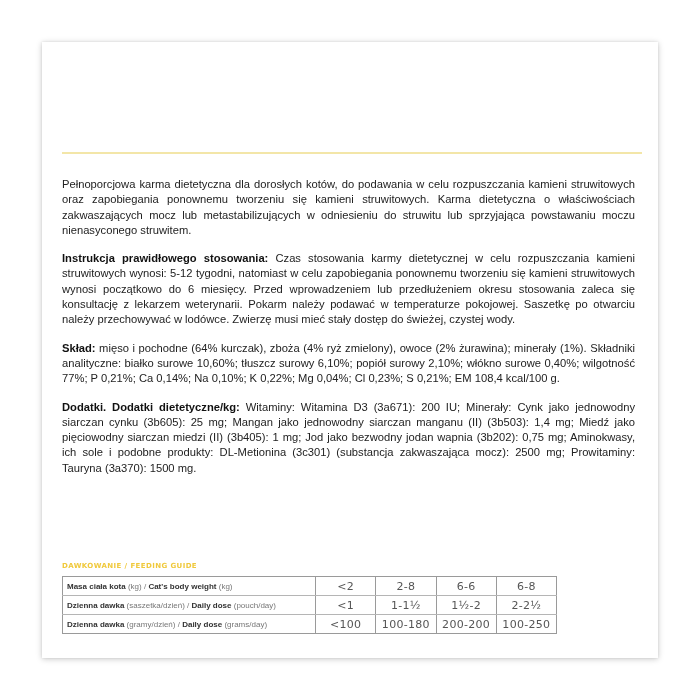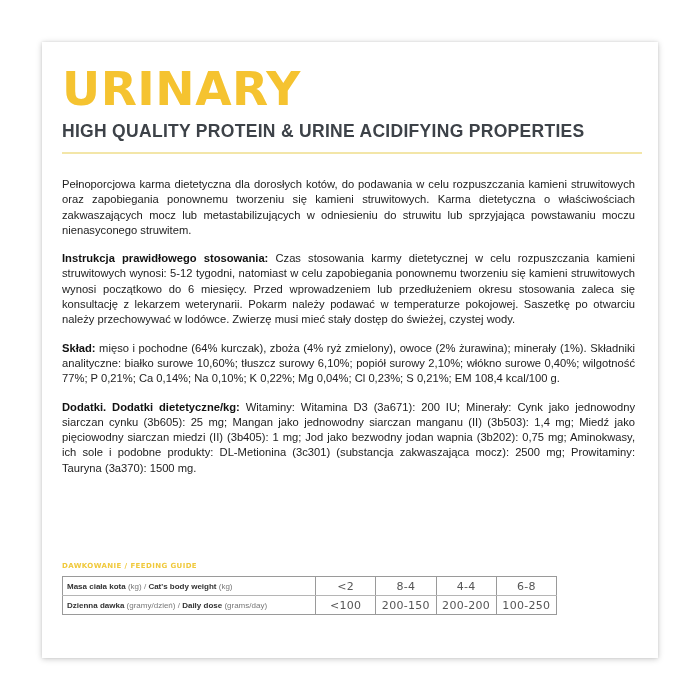--- a/index.html
+++ b/index.html
@@ -124,46 +124,51 @@
     }
     .feed-table td.val:last-child {
       border-right: none;
     }
   </style>
 </head>
 <body>
 
 <div class="card">
 
-  <h1 class="title">URINARY</h1>
-  <h2 class="subtitle">HIGH QUALITY PROTEIN &amp; URINE ACIDIFYING PROPERTIES</h2>
   <div class="divider"></div>
 
   <div class="body-text">
     <p>Pełnoporcjowa karma dietetyczna dla dorosłych kotów, do podawania w celu rozpuszczania kamieni struwitowych oraz zapobiegania ponownemu tworzeniu się kamieni struwitowych. Karma dietetyczna o właściwościach zakwaszających mocz lub metastabilizujących w odniesieniu do struwitu lub sprzyjająca powstawaniu moczu nienasyconego struwitem.</p>
     <p><b>Instrukcja prawidłowego stosowania:</b><span> Czas stosowania karmy dietetycznej w celu rozpuszczania kamieni struwitowych wynosi: 5-12 tygodni, natomiast w celu zapobiegania ponownemu tworzeniu się kamieni struwitowych wynosi początkowo do 6 miesięcy. Przed wprowadzeniem lub przedłużeniem okresu stosowania zaleca się konsultację z lekarzem weterynarii. Pokarm należy podawać w temperaturze pokojowej. Saszetkę po otwarciu należy przechowywać w lodówce. Zwierzę musi mieć stały dostęp do świeżej, czystej wody.</span></p>
     <p><b>Skład:</b><span> mięso i pochodne (64% kurczak), zboża (4% ryż zmielony), owoce (2% żurawina); minerały (1%). Składniki analityczne: białko surowe 10,60%; tłuszcz surowy 6,10%; popiół surowy 2,10%; włókno surowe 0,40%; wilgotność 77%; P 0,21%; Ca 0,14%; Na 0,10%; K 0,22%; Mg 0,04%; Cl 0,23%; S 0,21%; EM 108,4 kcal/100 g.</span></p>
     <p><b>Dodatki. Dodatki dietetyczne/kg:</b><span> Witaminy: Witamina D3 (3a671): 200 IU; Minerały: Cynk jako jednowodny siarczan cynku (3b605): 25 mg; Mangan jako jednowodny siarczan manganu (II) (3b503): 1,4 mg; Miedź jako pięciowodny siarczan miedzi (II) (3b405): 1 mg; Jod jako bezwodny jodan wapnia (3b202): 0,75 mg; Aminokwasy, ich sole i podobne produkty: DL-Metionina (3c301) (substancja zakwaszająca mocz): 2500 mg; Prowitaminy: Tauryna (3a370): 1500 mg.</span></p>
   </div>
 
   <div class="guide">
     <div class="guide-label">DAWKOWANIE / FEEDING GUIDE</div>
     <table class="feed-table">
       <tbody>
           <tr>
         <td class="lbl"><b>Masa ciała kota</b><span> (kg) / </span><b>Cat's body weight</b><span> (kg)</span></td>
         <td class="val">&lt;2</td>
-        <td class="val">8-4</td>
-        <td class="val">4-4</td>
+        <td class="val">2-8</td>
+        <td class="val">6-6</td>
         <td class="val">6-8</td>
+      </tr>
+      <tr>
+        <td class="lbl"><b>Dzienna dawka</b><span> (saszetka/dzień) / </span><b>Daily dose</b><span> (pouch/day)</span></td>
+        <td class="val">&lt;1</td>
+        <td class="val">1-1½</td>
+        <td class="val">1½-2</td>
+        <td class="val">2-2½</td>
       </tr>
       <tr>
         <td class="lbl"><b>Dzienna dawka</b><span> (gramy/dzień) / </span><b>Daily dose</b><span> (grams/day)</span></td>
         <td class="val">&lt;100</td>
-        <td class="val">200-150</td>
+        <td class="val">100-180</td>
         <td class="val">200-200</td>
         <td class="val">100-250</td>
       </tr>
     </tbody>
       </table>
   </div>
 
 </div>
 
 </body></html>

